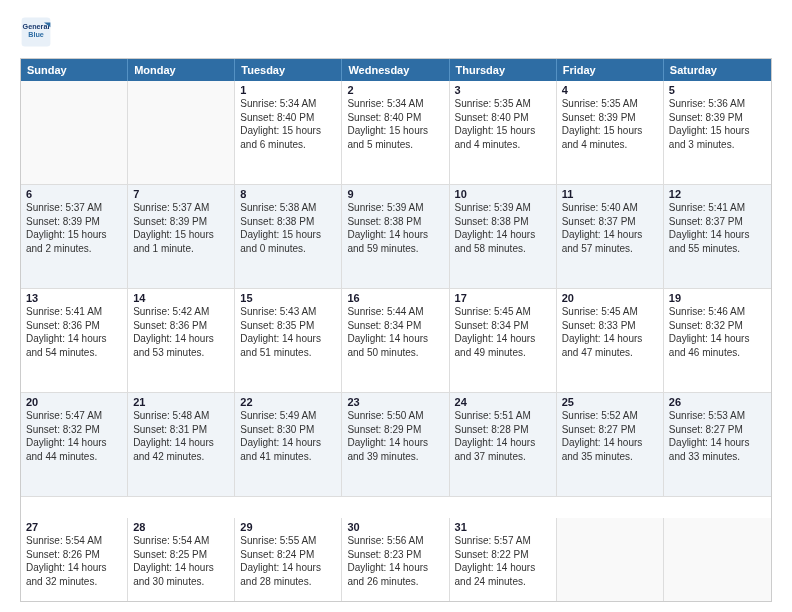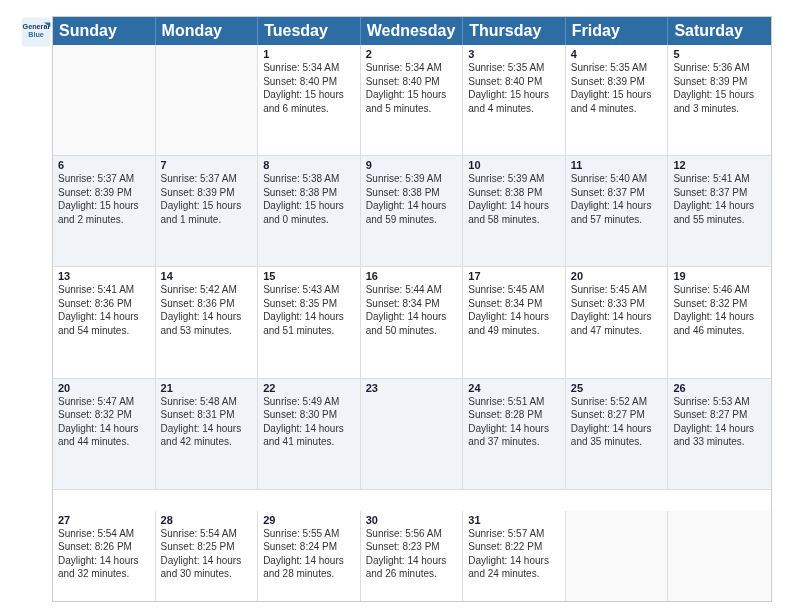--- a/index.html
+++ b/index.html
@@ -8,21 +8,21 @@
       background: #fff;
       width: 792px;
       height: 612px;
       overflow: hidden;
     }
     .page {
       width: 792px;
       height: 612px;
       padding: 16px 20px 10px 20px;
       display: flex;
-      flex-direction: row;
+      flex-direction: column;
     }
     .header {
       display: flex;
       justify-content: space-between;
       align-items: flex-start;
       margin-bottom: 10px;
     }
     .logo {
       display: flex;
       align-items: center;
@@ -52,21 +52,21 @@
       border: 1px solid #ccc;
     }
     .calendar-header {
       display: grid;
       grid-template-columns: repeat(7, 1fr);
       background: #2e6da4;
     }
     .cal-header-cell {
       color: #fff;
       font-weight: bold;
-      font-size: 16px;
+      font-size: 11px;
       padding: 5px 6px;
       border-right: 1px solid #5592c4;
     }
     .cal-header-cell:last-child { border-right: none; }
     .calendar-body {
       flex: 1;
       display: grid;
       grid-template-rows: repeat(5, 1fr);
     }
     .cal-row {
@@ -220,20 +220,21 @@
           <div class="cal-cell shaded">
             <div class="day-num">21</div>
             <div class="cell-text">Sunrise: 5:48 AM<br>Sunset: 8:31 PM<br>Daylight: 14 hours and 42 minutes.</div>
           </div>
           <div class="cal-cell shaded">
             <div class="day-num">22</div>
             <div class="cell-text">Sunrise: 5:49 AM<br>Sunset: 8:30 PM<br>Daylight: 14 hours and 41 minutes.</div>
           </div>
           <div class="cal-cell shaded">
             <div class="day-num">23</div>
+            <div class="cell-text">Sunrise: 5:50 AM<br>Sunset: 8:29 PM<br>Daylight: 14 hours and 39 minutes.</div>
           </div>
           <div class="cal-cell shaded">
             <div class="day-num">24</div>
             <div class="cell-text">Sunrise: 5:51 AM<br>Sunset: 8:28 PM<br>Daylight: 14 hours and 37 minutes.</div>
           </div>
           <div class="cal-cell shaded">
             <div class="day-num">25</div>
             <div class="cell-text">Sunrise: 5:52 AM<br>Sunset: 8:27 PM<br>Daylight: 14 hours and 35 minutes.</div>
           </div>
           <div class="cal-cell shaded">

